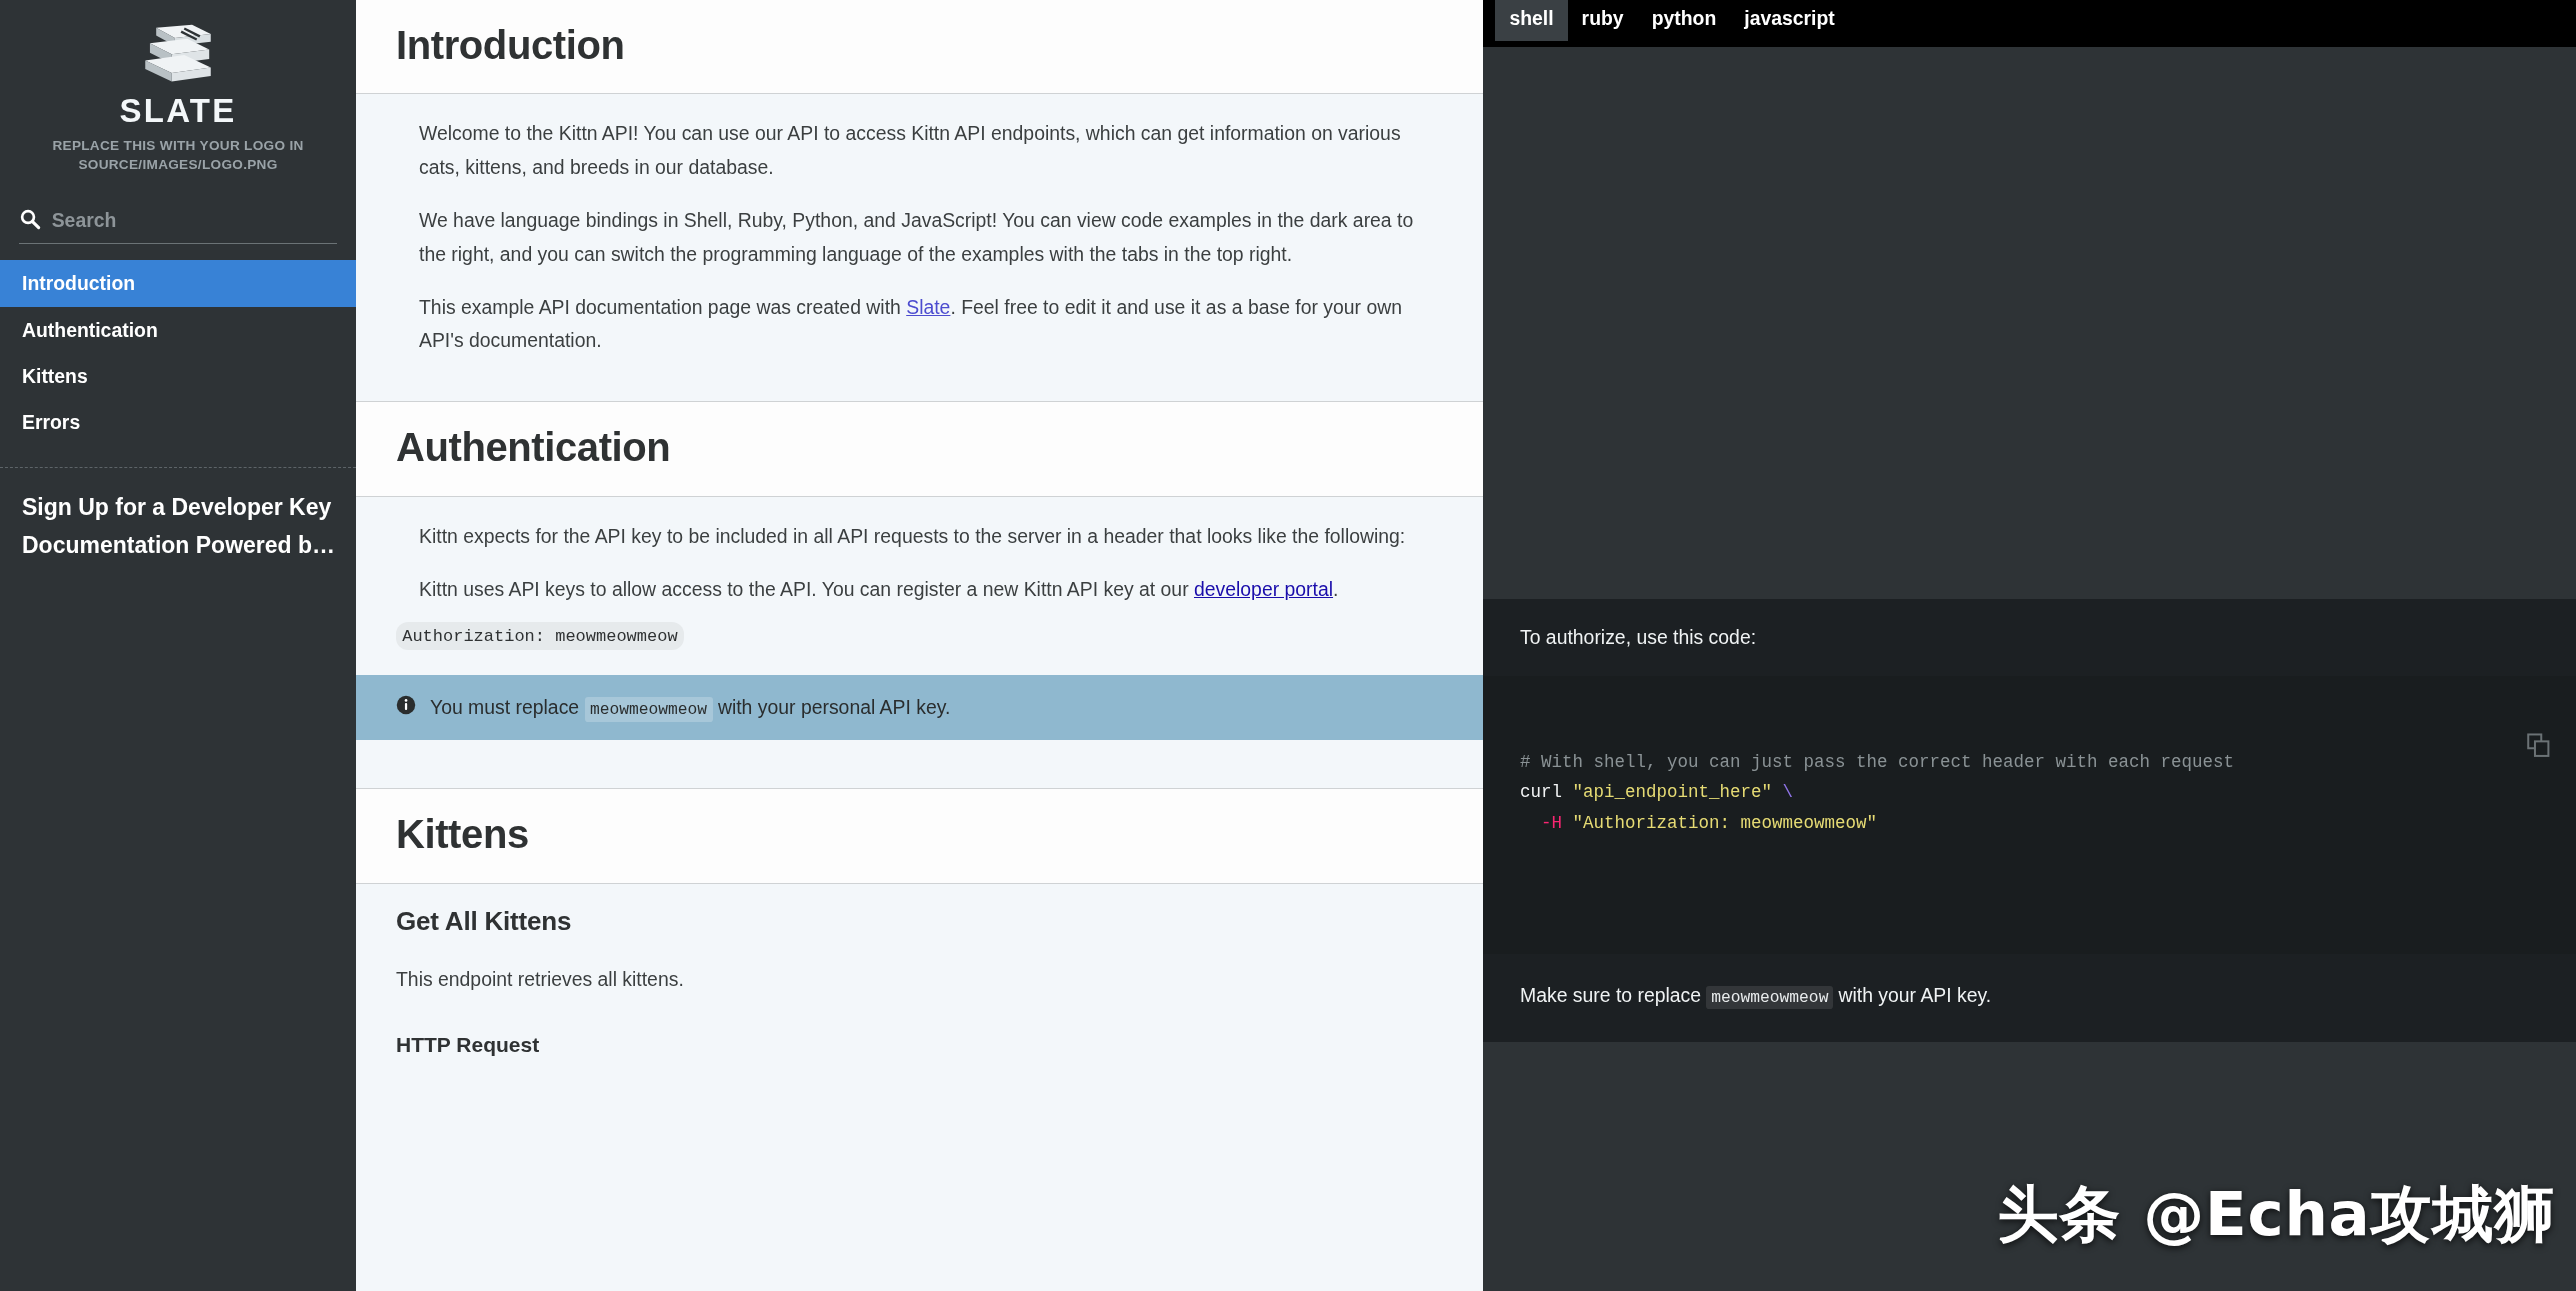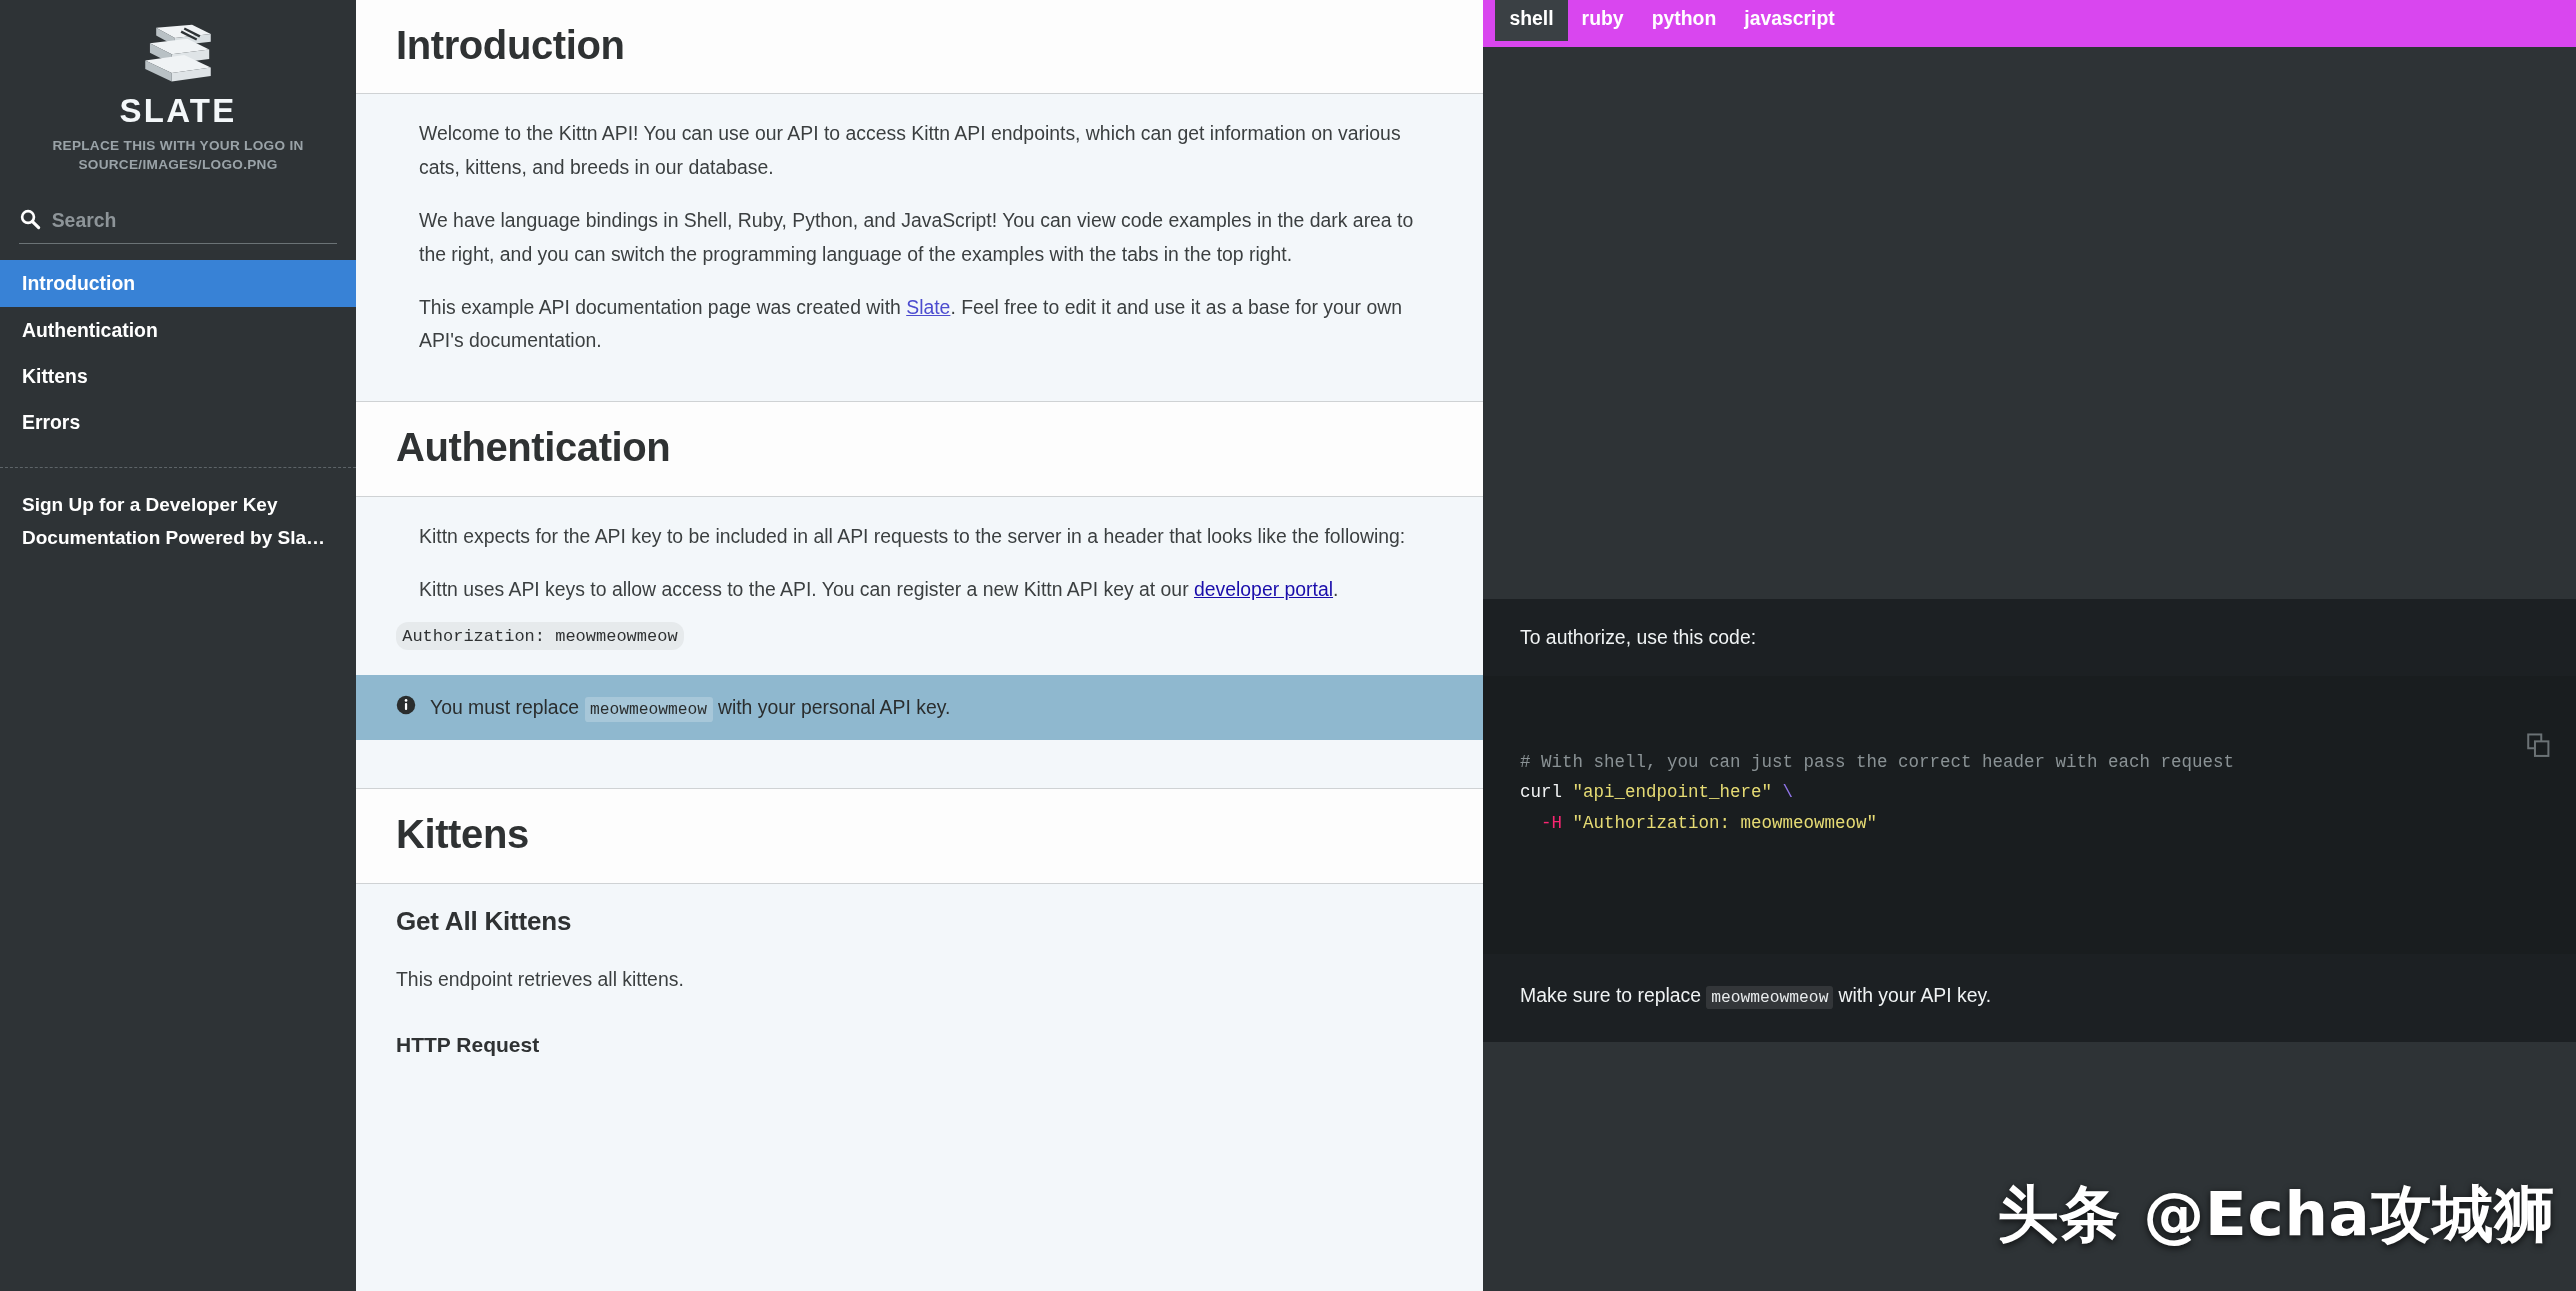--- a/index.html
+++ b/index.html
@@ -77,21 +77,21 @@
   .nav-item.active { background: #3882d6; }
 
   .sidebar-divider {
     margin: 22px 0 0 0;
     border-top: 1.6px dashed #5d6468;
   }
   .footer-links { padding-top: 20px; }
   .footer-link {
     display: block;
     color: #ffffff;
-    font-size: 19px;
+    font-size: 23px;
     font-weight: 700;
     padding: 5.4px 9.3px 5.4px 22px;
     white-space: nowrap;
     overflow: hidden;
     text-overflow: ellipsis;
     cursor: pointer;
   }
 
   
   .content {
@@ -171,21 +171,21 @@
   .sub-body h3 {
     font-size: 21px;
     font-weight: 700;
     color: #2f3233;
     margin-top: 36px;
   }
 
   
   .codepanel {
     flex: 1 1 auto;
-    background: #d946ef;
+    background: #000000;
     height: 1292px;
     position: relative;
     overflow: hidden;
   }
   .lang-tabs {
     display: flex;
     align-items: flex-start;
     padding: 0 0 0 12.4px;
     height: 47px;
   }

